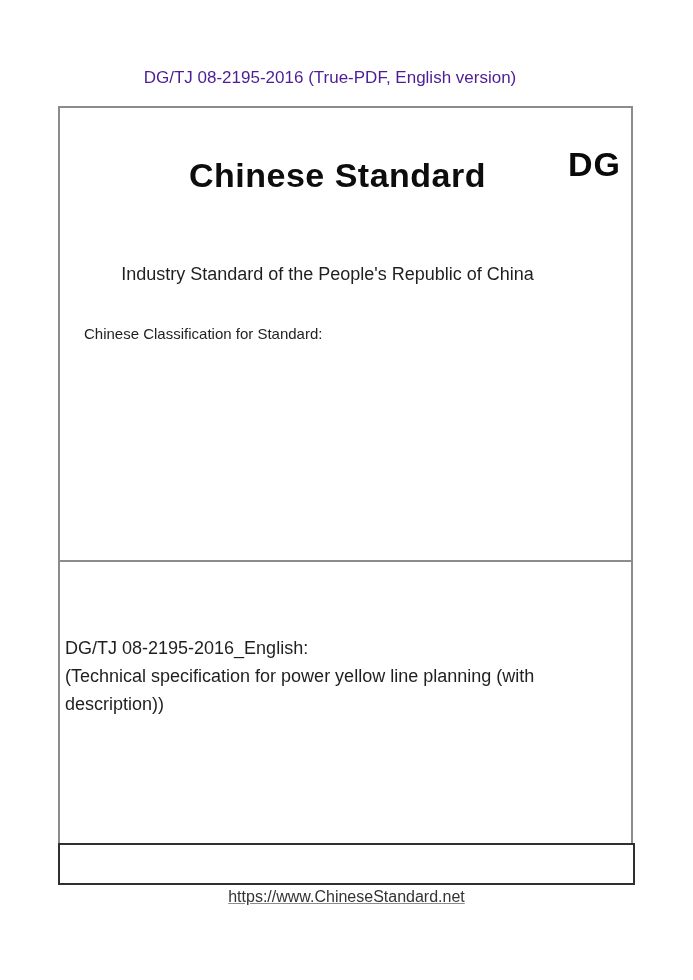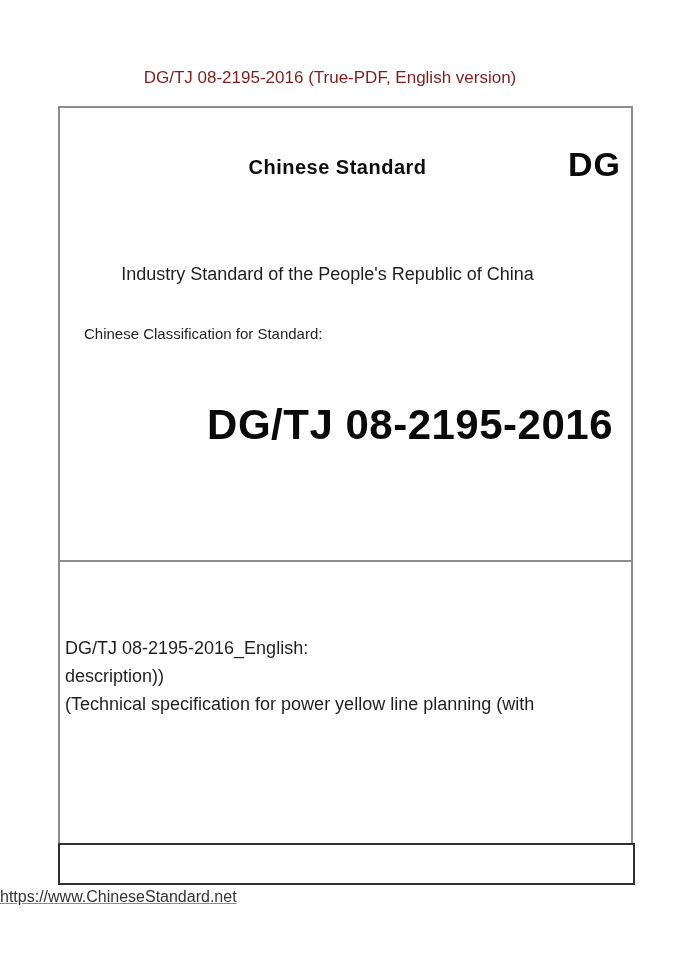--- a/index.html
+++ b/index.html
@@ -17,21 +17,21 @@
   }
 
   
   .page-header {
     position: absolute;
     top: 68px;
     left: 0;
     width: 660px;
     text-align: center;
     font-size: 17px;
-    color: #7f1d1d;
+    color: #4c1d95;
   }
 
   
   .cover-box {
     position: absolute;
     left: 58px;
     top: 106px;
     width: 575px;
     height: 737px;
     box-sizing: border-box;
@@ -43,21 +43,21 @@
   .brand-row {
     position: absolute;
     top: 48px;
     left: 0;
     right: 0;
     height: 56px;
   }
   .brand-title {
     text-align: center;
     padding-right: 16px;
-    font-size: 20px;
+    font-size: 34px;
     font-weight: bold;
     color: #0d0d0d;
     letter-spacing: 0.5px;
   }
   .dg-logo {
     position: absolute;
     top: -9px;
     right: 10px;
     font-size: 34px;
     font-weight: 900;
@@ -129,20 +129,21 @@
     border: 2px solid #2f2f2f;
     background: #ffffff;
   }
 
   
   .footer-link-wrap {
     position: absolute;
     top: 888px;
     left: 0;
     width: 693px;
+    text-align: center;
   }
   .footer-link {
     font-size: 16px;
     color: #333333;
     text-decoration: underline;
     text-decoration-color: #8c8c8c;
     cursor: pointer;
   }
 </style>
 </head>
@@ -154,28 +155,27 @@
 
   <div class="brand-row">
     <div class="brand-title">Chinese Standard</div>
     <div class="dg-logo">DG</div>
   </div>
 
   <div class="subtitle">Industry Standard of the People's Republic of China</div>
 
   <div class="classification">Chinese Classification for Standard:</div>
 
-  <div class="standard-number">DG/TJ 08-2195-2016</div>
 
   <div class="divider"></div>
 
   <div class="description">
     <div>DG/TJ 08-2195-2016_English:</div>
+    <div>(Technical specification for power yellow line planning (with</div>
     <div>description))</div>
-    <div>(Technical specification for power yellow line planning (with</div>
   </div>
 
 </div>
 
 <div class="footer-box"></div>
 
 <div class="footer-link-wrap">
   <a class="footer-link">https://www.ChineseStandard.net</a>
 </div>
 

